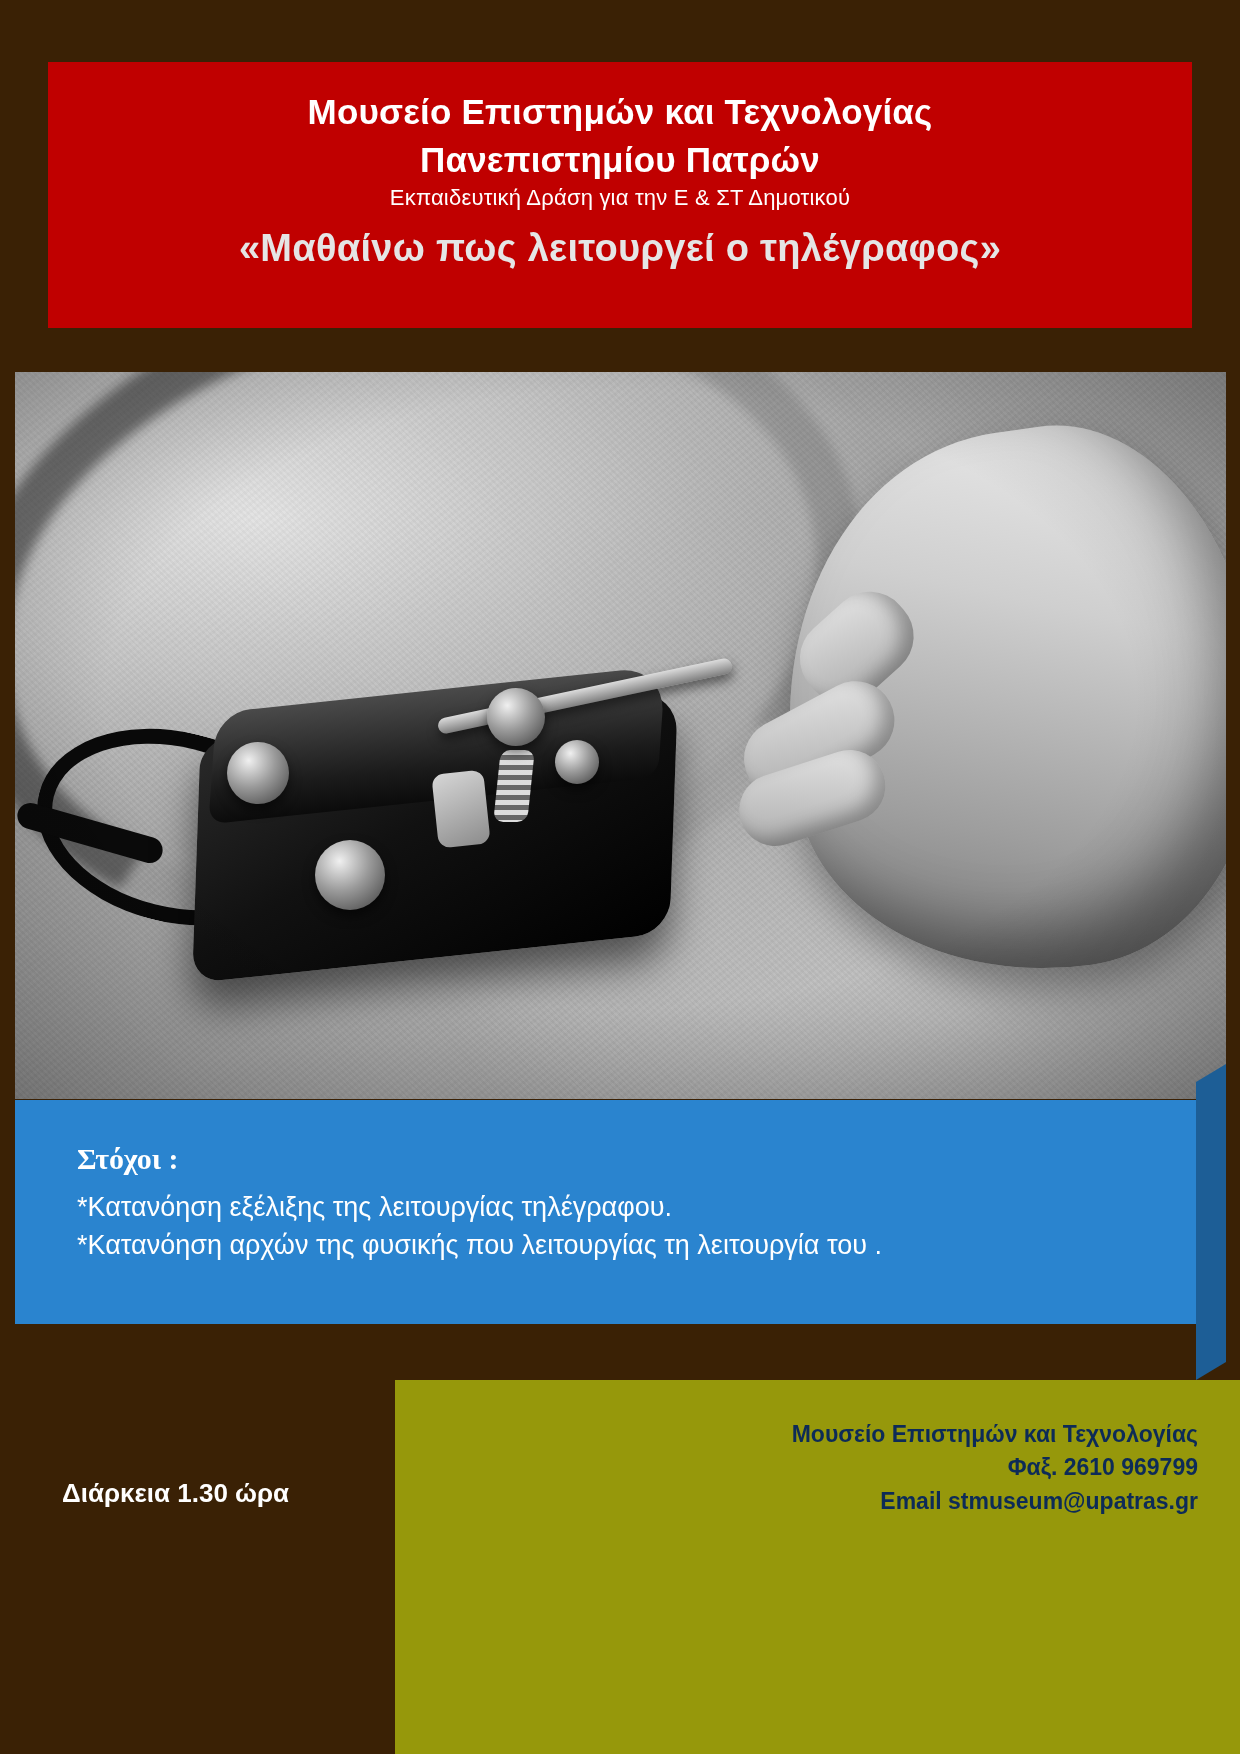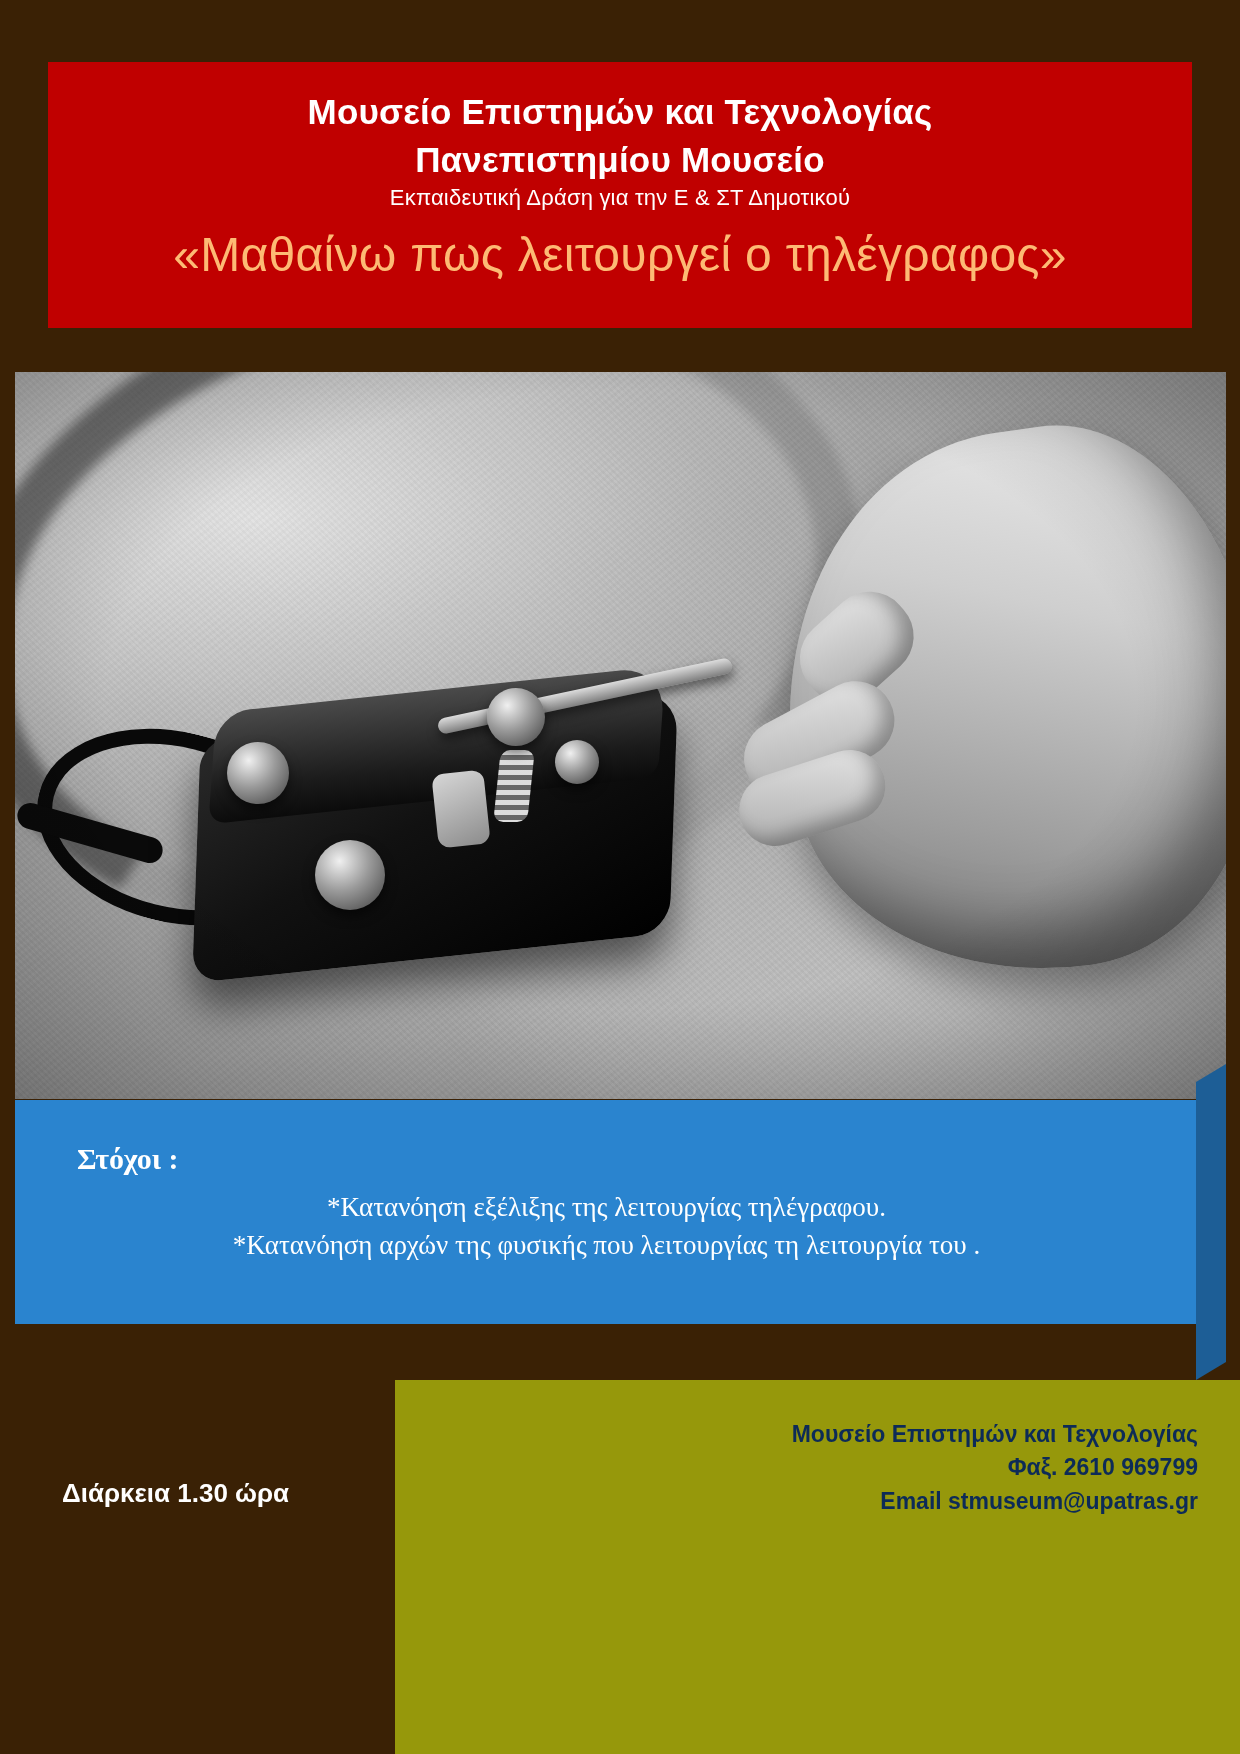--- a/index.html
+++ b/index.html
@@ -35,23 +35,23 @@
     letter-spacing: 0.2px;
   }
   .header-sub {
     color: #ffffff;
     font-size: 22px;
     font-weight: normal;
     margin-top: 0;
     letter-spacing: 0.2px;
   }
   .header-quote {
-    color: #fdba74;
-    font-size: 48px;
-    font-weight: normal;
+    color: #e5e5e5;
+    font-size: 38px;
+    font-weight: bold;
     margin-top: 16px;
     letter-spacing: 0.3px;
   }
 
   
   .photo-frame {
     position: absolute;
     left: 15px;
     top: 372px;
     width: 1211px;
@@ -229,24 +229,23 @@
   }
   .goals-title {
     color: #ffffff;
     font-family: "Liberation Serif", serif;
     font-size: 30px;
     font-weight: bold;
     margin-bottom: 12px;
   }
   .goals-line {
     color: #ffffff;
-    font-family: Liberation Serif, serif;
+    font-family: Liberation Sans, sans-serif;
     font-size: 27px;
     line-height: 1.42;
-    text-align: center;
   }
 
   
   .bottom-left {
     position: absolute;
     left: 0;
     top: 1380px;
     width: 395px;
     height: 374px;
     background: #3a2105;
@@ -278,21 +277,21 @@
     line-height: 1.45;
     font-weight: bold;
   }
   .contact .c-line { white-space: nowrap; }
 </style>
 </head>
 <body>
 
 <div class="header-banner">
   <div class="header-title">Μουσείο Επιστημών και Τεχνολογίας</div>
-  <div class="header-title">Πανεπιστημίου Μουσείο</div>
+  <div class="header-title">Πανεπιστημίου Πατρών</div>
   <div class="header-sub">Εκπαιδευτική Δράση για την Ε &amp; ΣΤ Δημοτικού</div>
   <div class="header-quote">«Μαθαίνω πως λειτουργεί ο τηλέγραφος»</div>
 </div>
 
 <div class="photo-frame">
   <div class="photo-canvas"></div>
   <div class="photo-noise"></div>
   <div class="photo-curve"></div>
 
   <div class="tk-cable"></div>

